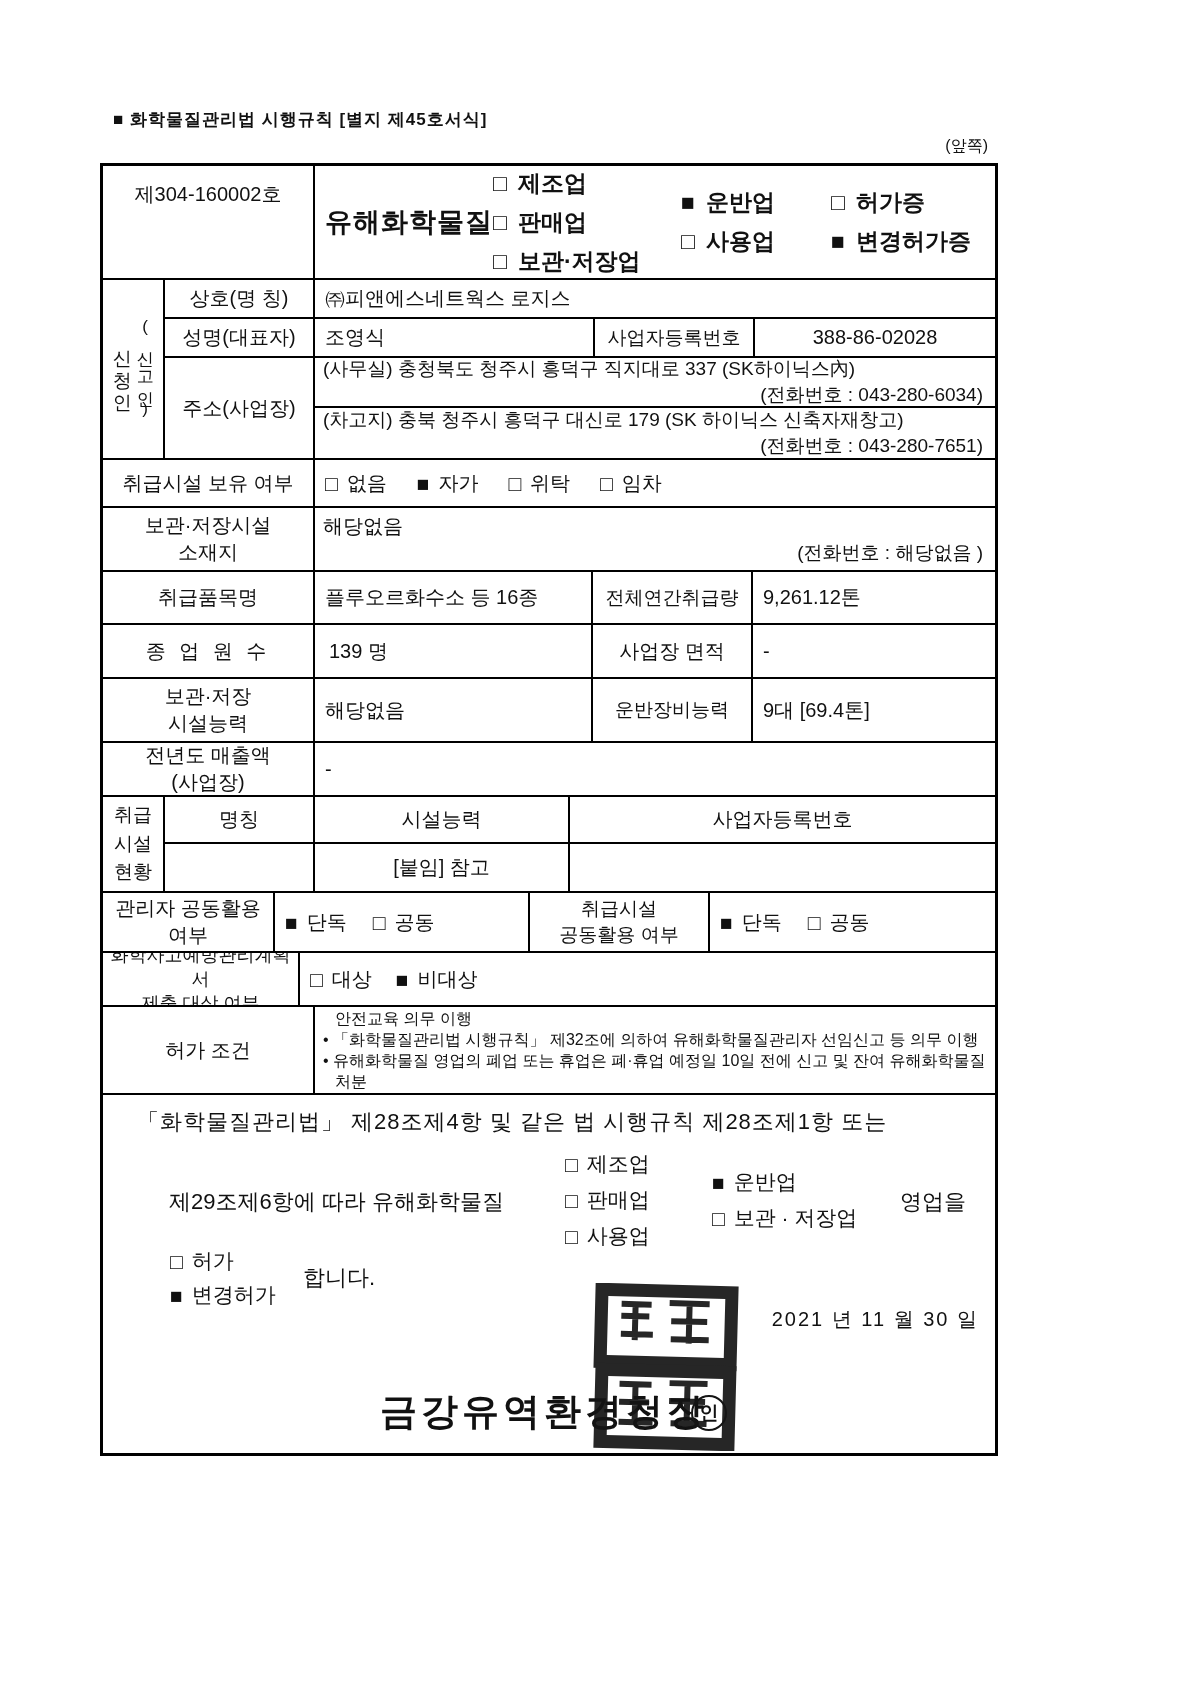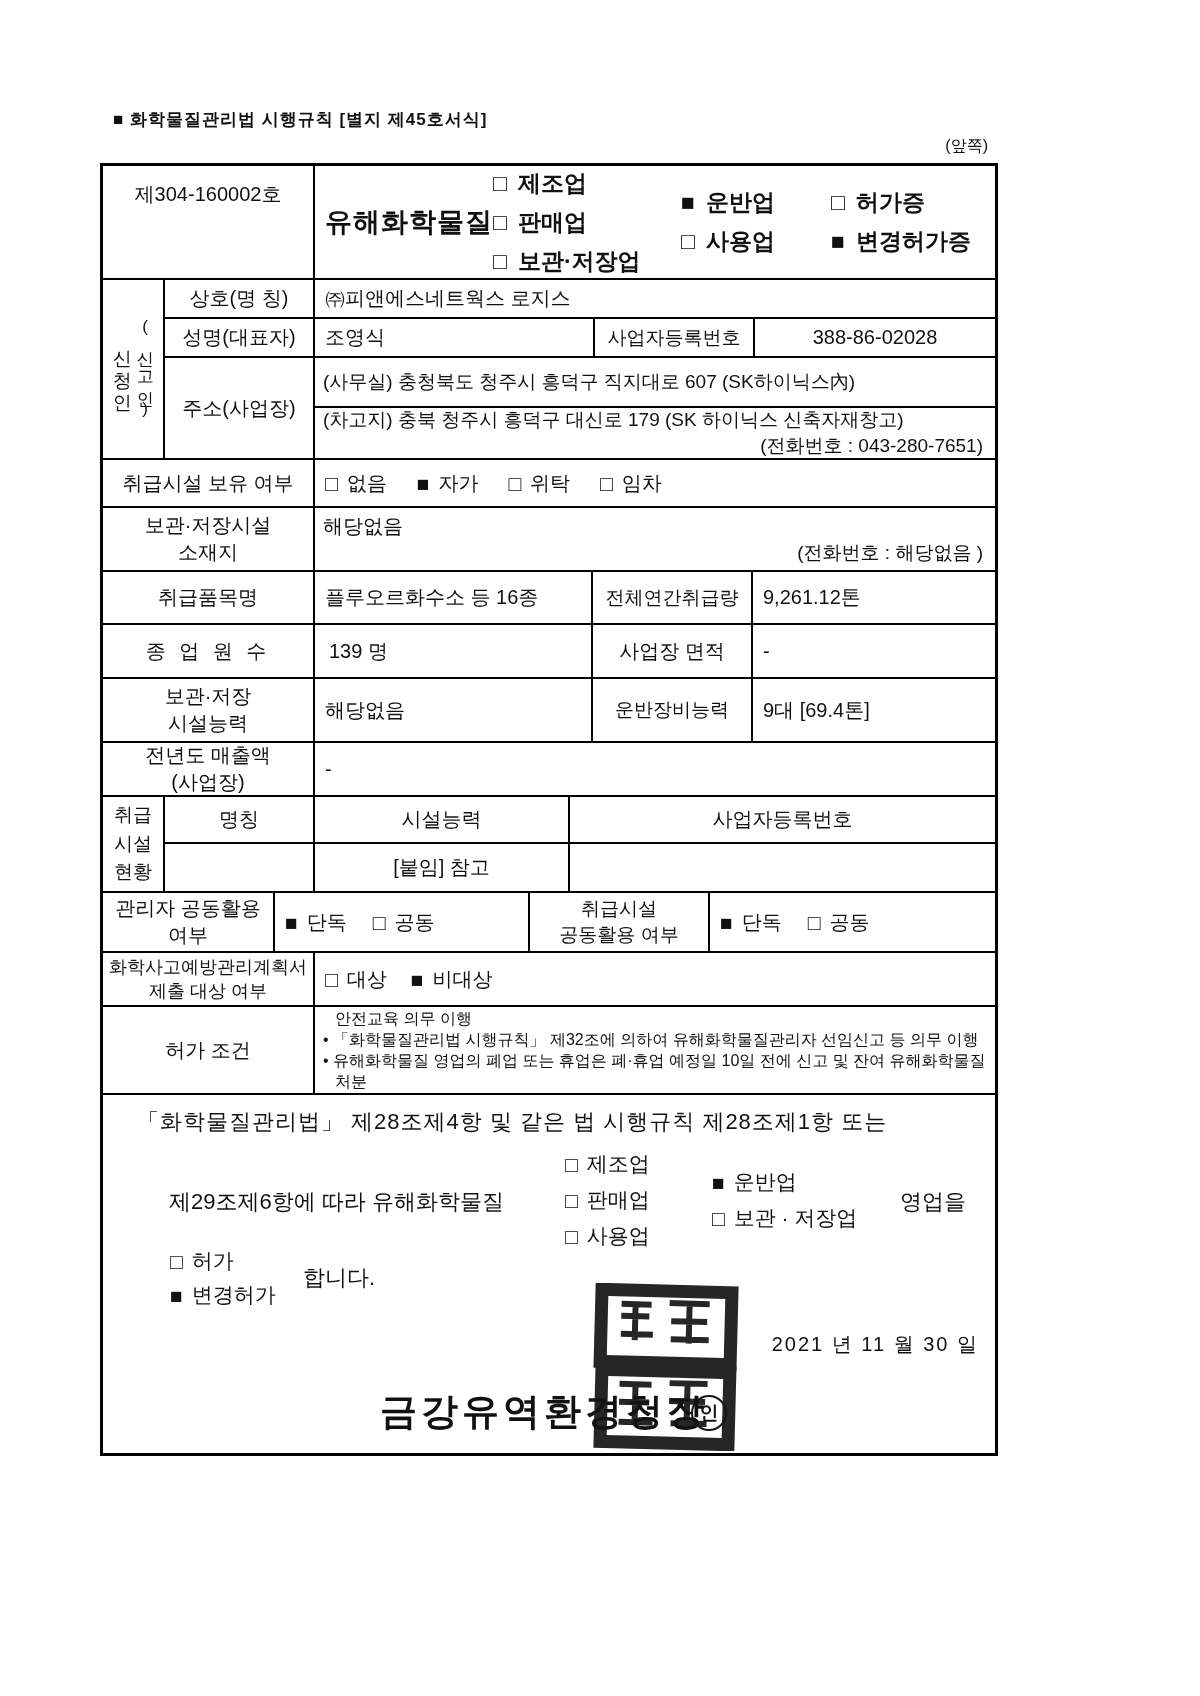--- a/index.html
+++ b/index.html
@@ -48,21 +48,21 @@
   .bullet { padding-left:12px; text-indent:-12px; }
   .bullet::before { content:"• "; }
 
   
   .freezone { position:relative; width:100%; height:358px; font-size:21px; }
   .abs { position:absolute; white-space:nowrap; }
   .law1 { left:34px; top:12px; font-size:22px; letter-spacing:1px; }
   .law2 { left:66px; top:92px; font-size:22px; }
   .suffix { left:797px; top:92px; font-size:22px; }
   .verb { left:200px; top:168px; font-size:22px; }
-  .date { right:16px; top:236px; font-size:20px; letter-spacing:2px; }
+  .date { right:16px; top:211px; font-size:20px; letter-spacing:2px; }
   .authority { left:277px; top:292px; font-size:37px; font-weight:bold; letter-spacing:4px; }
   .seal { left:487px; top:188px; opacity:.92; }
   .seal-circle {
     left:588px; top:300px; width:36px; height:36px; border:2px solid #151515; border-radius:50%;
     display:flex; align-items:center; justify-content:center; font-size:19px; font-weight:bold; white-space:nowrap;
   }
 </style>
 </head>
 <body>
 
@@ -129,21 +129,22 @@
         <div class="row" style="height:40px;">
           <div class="cell lab" style="width:150px;">성명(대표자)</div>
           <div class="cell val" style="width:280px;">조영식</div>
           <div class="cell lab" style="width:160px;padding:0 4px;font-size:19px;">사업자등록번호</div>
           <div class="cell end val" style="flex:1;justify-content:center;border-radius:9px;">388-86-02028</div>
         </div>
         <div style="display:flex;height:100px;">
           <div class="cell lab" style="width:150px;height:100%;">주소(사업장)</div>
           <div class="stack" style="flex:1;">
             <div class="stack" style="height:50px;border-bottom:2px solid #000;justify-content:center;padding:2px 8px;">
-              <div class="addr-line1">(사무실) 충청북도 청주시 흥덕구 직지대로 607 (SK하이닉스內)</div>
+              <div class="addr-line1">(사무실) 충청북도 청주시 흥덕구 직지대로 337 (SK하이닉스內)</div>
+              <div class="addr-line2">(전화번호 : 043-280-6034)</div>
             </div>
             <div class="stack" style="height:50px;justify-content:center;padding:2px 8px;">
               <div class="addr-line1">(차고지) 충북 청주시 흥덕구 대신로 179 (SK 하이닉스 신축자재창고)</div>
               <div class="addr-line2">(전화번호 : 043-280-7651)</div>
             </div>
           </div>
         </div>
       </div>
     </div>
 
@@ -252,21 +253,21 @@
             <span class="lbl">단독</span>
           </span>
         <span class="cb">
             <span class="box">□</span>
             <span class="lbl">공동</span>
           </span>
       </div>
     </div>
 
     <div class="row" style="height:54px;">
-      <div class="cell lab stack" style="width:212px;justify-content:center;font-size:18px;padding:4px 2px;">
+      <div class="cell lab stack" style="width:197px;justify-content:center;font-size:18px;padding:4px 2px;">
         <span>화학사고예방관리계획서</span>
         <span>제출 대상 여부</span>
       </div>
       <div class="cell end" style="flex:1;gap:24px;">
         <span class="cb">
             <span class="box">□</span>
             <span class="lbl">대상</span>
           </span>
         <span class="cb">
             <span class="box">■</span>

